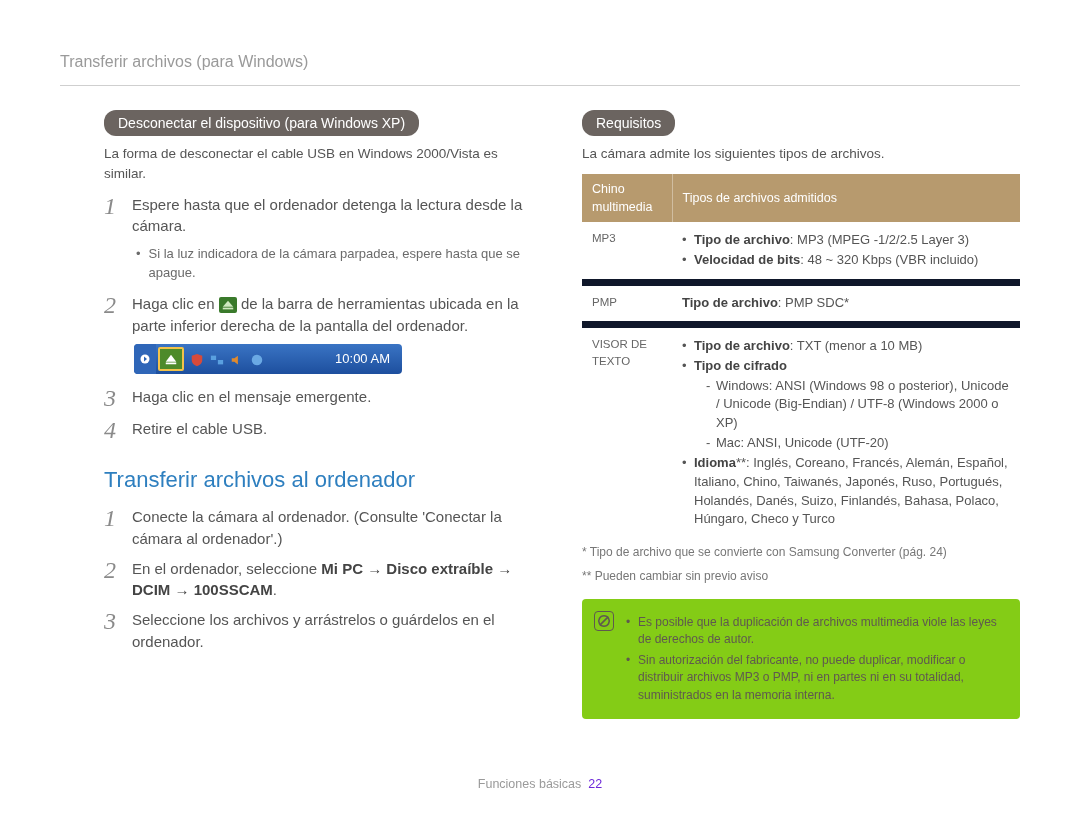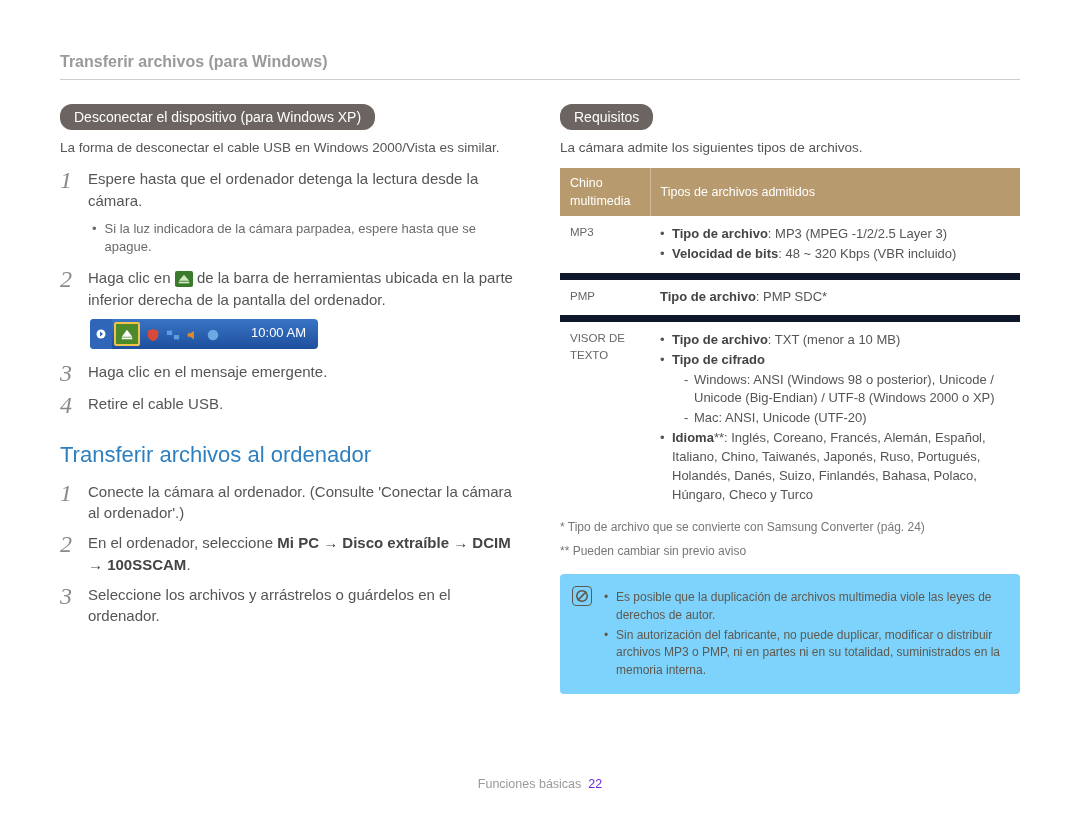--- a/index.html
+++ b/index.html
@@ -9,28 +9,29 @@
     width: 1080px;
     height: 815px;
     padding: 50px 60px 30px 60px;
     color: #3a3a3a;
     font-size: 14px;
     line-height: 1.45;
   }
   .page-header {
     color: #9a9a9a;
     font-size: 16px;
-    font-weight: 700;
-    padding-bottom: 6px;
+    font-weight: 400;
+    padding-bottom: 12px;
     border-bottom: 1px solid #cfcfcf;
     margin-bottom: 24px;
   }
   .cols {
     display: flex;
     gap: 40px;
+    margin-left: 44px;
   }
   .col { flex: 1; min-width: 0; }
   .pill {
     display: inline-block;
     background: #6b6460;
     color: #fff;
     font-size: 14px;
     padding: 3px 14px;
     border-radius: 12px;
     margin-bottom: 8px;
@@ -65,21 +66,21 @@
   }
   .sub-bullet::before { content: "•"; }
   .section-title {
     color: #2e7fbf;
     font-size: 22px;
     font-weight: 400;
     margin: 22px 0 10px 0;
   }
   .section-title.big { font-size: 23px; }
   .taskbar {
-    width: 228px;
+    width: 268px;
     height: 30px;
     background: linear-gradient(#3a74c4, #1d4f9e);
     border-radius: 4px;
     display: flex;
     align-items: center;
     margin: 8px 0 12px 30px;
     overflow: hidden;
     position: relative;
   }
   .tb-arrow { width: 22px; height: 100%; background: #2f66b8; display: flex; align-items: center; justify-content: center; color: #fff; font-size: 11px; }
@@ -118,21 +119,21 @@
   table.req td:first-child { width: 90px; font-size: 11.5px; color: #666; }
   table.req tr:first-of-type td { border-top: none; }
   .tbl-list { list-style: none; padding: 0; }
   .tbl-list li { position: relative; padding-left: 12px; margin: 1px 0; }
   .tbl-list li::before { content: "•"; position: absolute; left: 0; }
   .dash-list { list-style: none; padding-left: 12px; }
   .dash-list li { position: relative; padding-left: 10px; }
   .dash-list li::before { content: "-"; position: absolute; left: 0; }
   .footnote { font-size: 12px; color: #777; margin-top: 6px; }
   .note-box {
-    background: #7dd3fc;
+    background: #84cc16;
     border-radius: 4px;
     padding: 12px 14px 12px 44px;
     font-size: 12px;
     color: #5f594f;
     margin-top: 14px;
     position: relative;
   }
   .note-box .note-icon {
     position: absolute;
     left: 12px;

